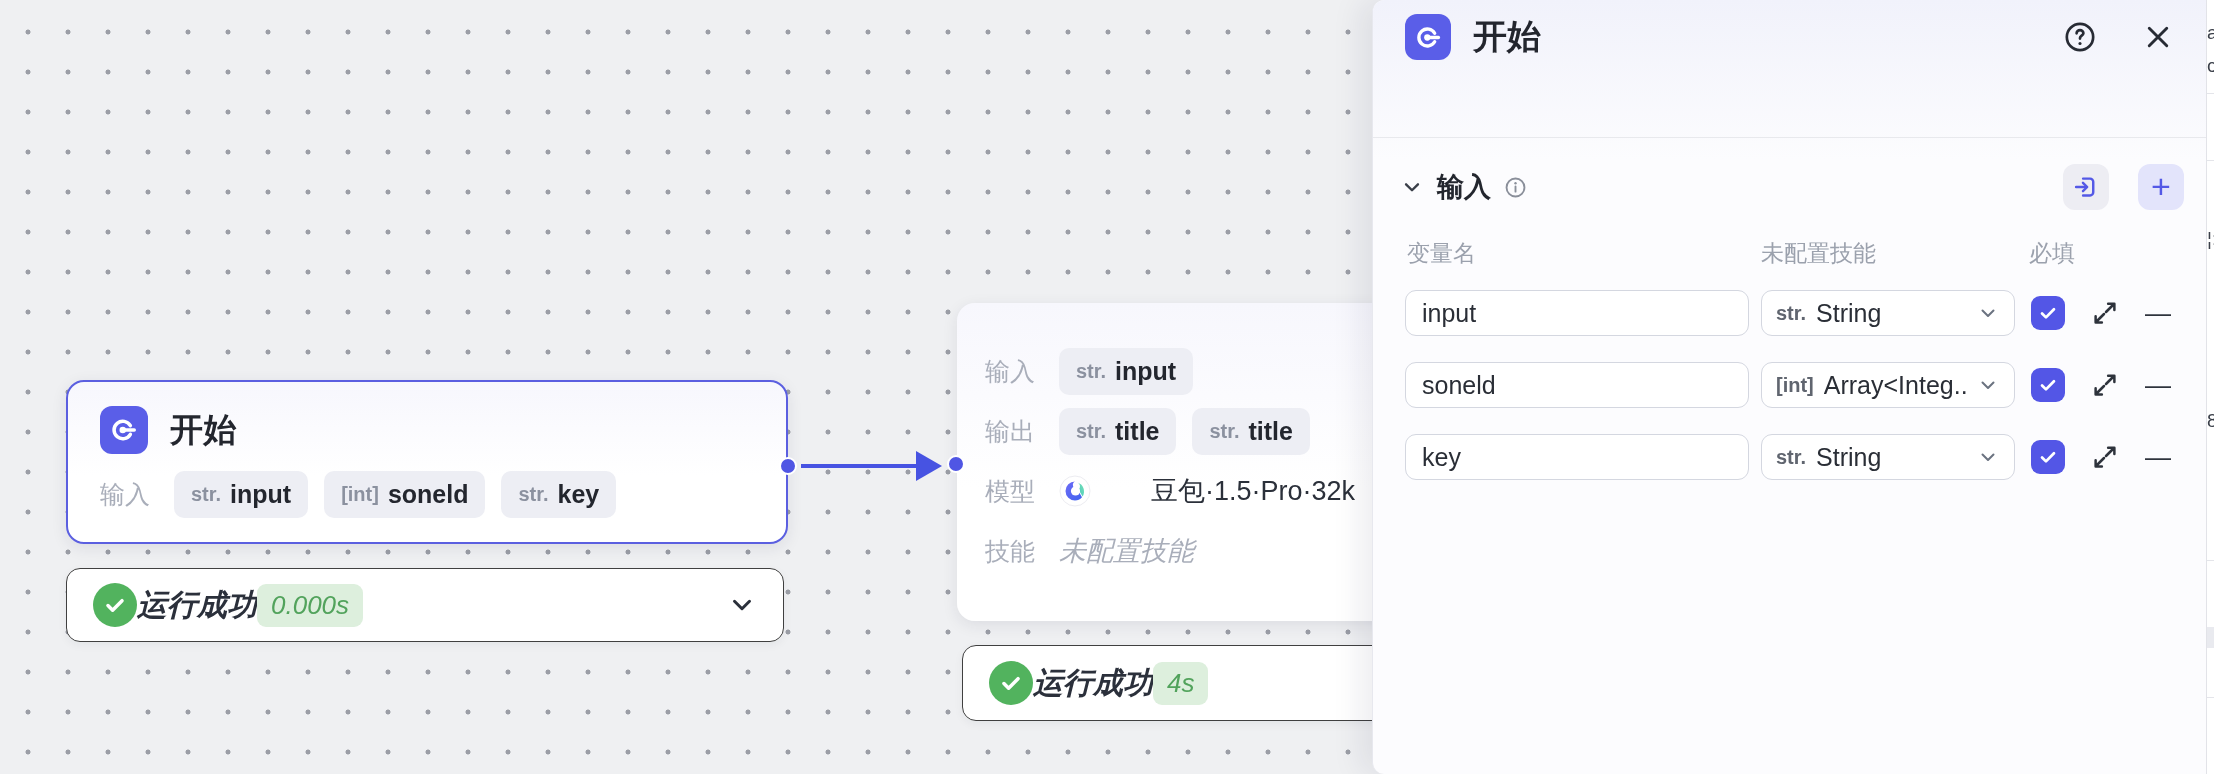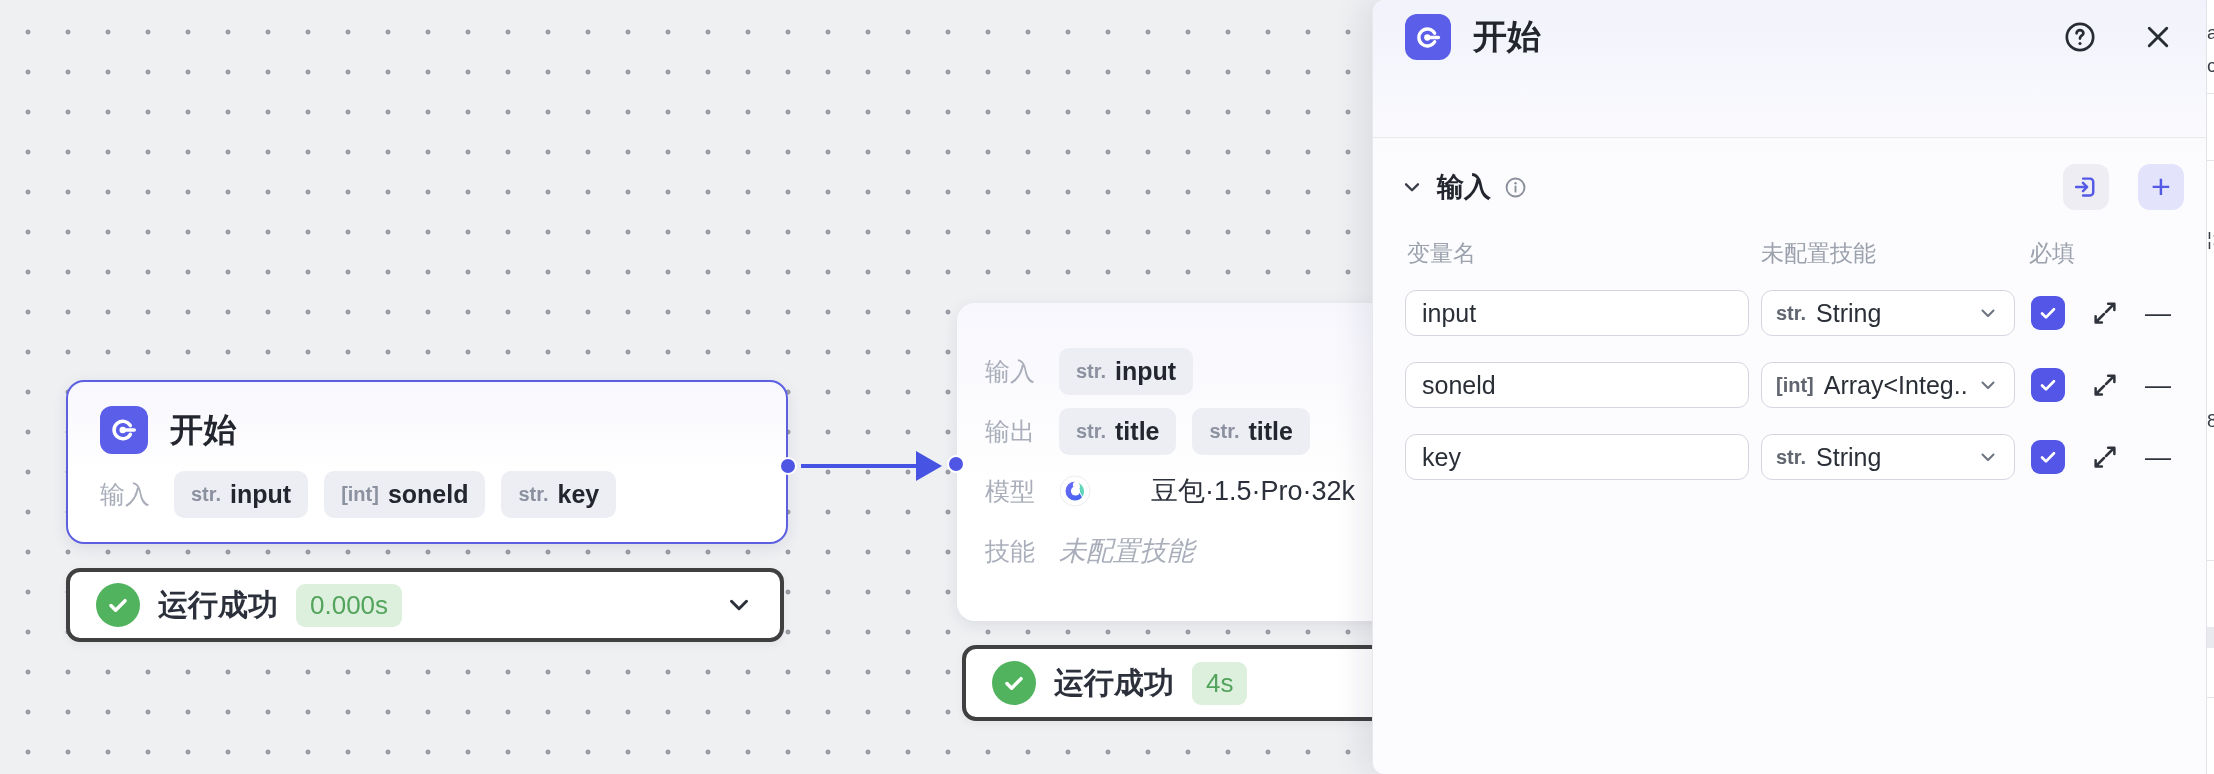--- a/index.html
+++ b/index.html
@@ -46,23 +46,23 @@
   .llm-rows { margin-top:18px; display:flex; flex-direction:column; gap:8px; }
   .llm-rows .io-row { min-height:52px; }
   .model-name { font-size:27px; color:#2b303a; font-weight:500;margin-left:44px; }
   .skill-value { font-size:27px; color:#a9aeba;font-style:italic; }
 
   
   .port { position:absolute; width:18px; height:18px; border-radius:50%; background:#5056e4; border:2.5px solid #ffffff; }
 
   
   .status-card {
-    position:absolute; background:#ffffff; border:4px solid #404040; border-radius:14px;
+    position:absolute; background:#ffffff; border:1px solid #404040; border-radius:14px;
     box-shadow:0 3px 10px rgba(28,34,64,.05);
-    display:flex; align-items:center; padding:0 26px; gap:18px;
+    display:flex; align-items:center; padding:0 26px; font-style:italic;
   }
   .success-circle { width:44px; height:44px; border-radius:50%; background:#52b35e; display:flex; align-items:center; justify-content:center; flex:0 0 auto; }
   .status-label { font-size:30px; font-weight:700; color:#2b303b; }
   .duration-badge { background:#ddefdd; color:#52a35c; font-size:26px; border-radius:9px; padding:6px 14px; }
   .card1 { left:66px; top:568px; width:718px; height:74px; }
   .card2 { left:962px; top:645px; width:560px; height:76px; }
   .card-spacer { flex:1; }
 
   
   .panel {

